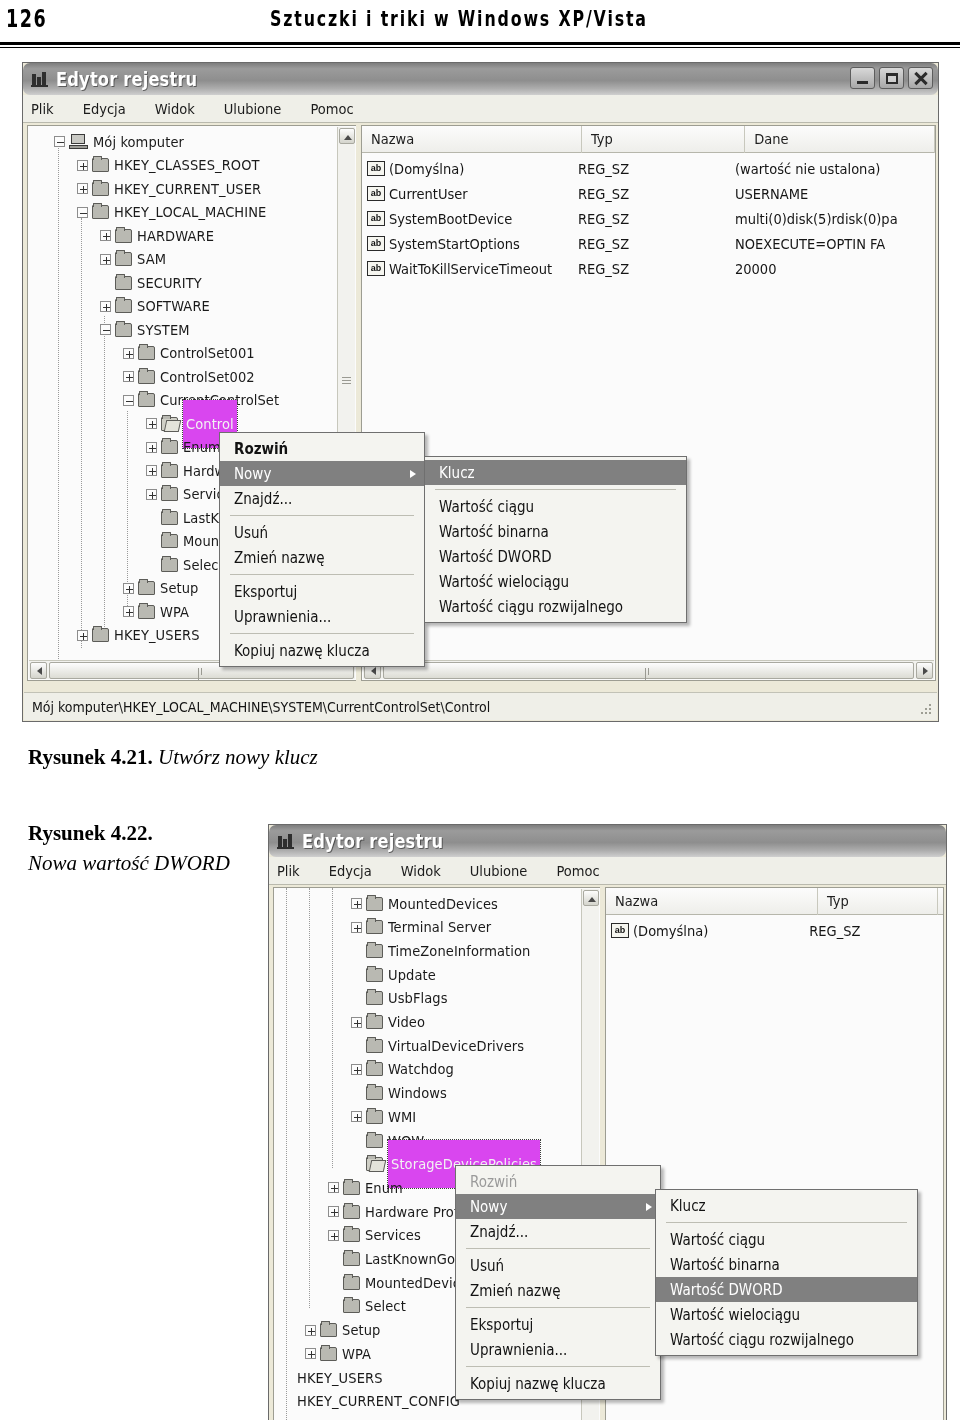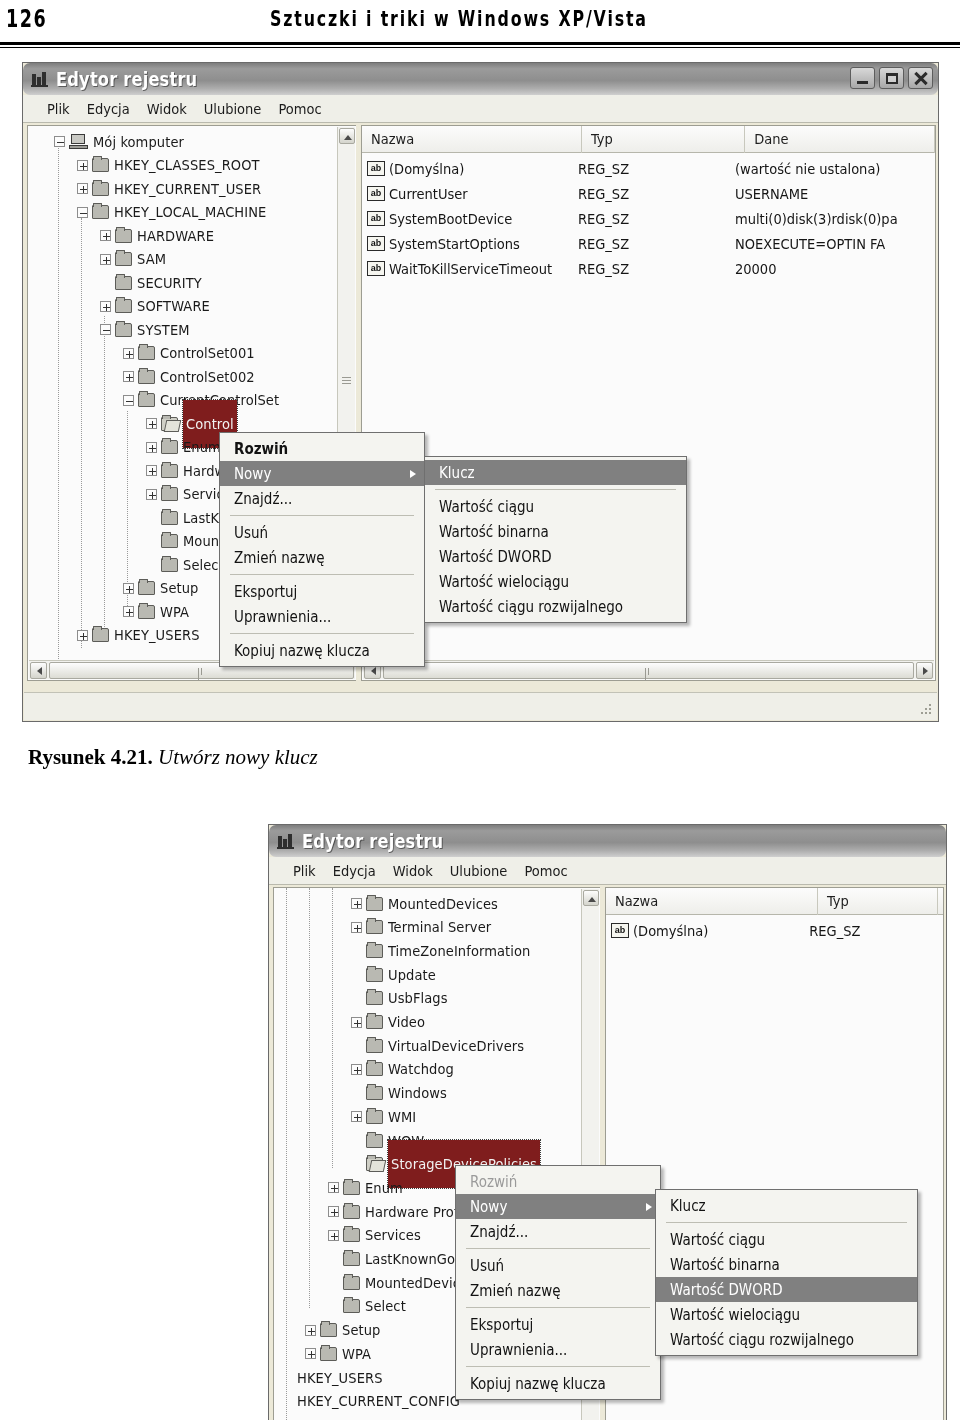--- a/index.html
+++ b/index.html
@@ -54,21 +54,21 @@
   }
   .winbtns { position:absolute; right:5px; top:4px; display:flex; gap:4px; }
   .winbtn {
     width:25px; height:22px; border:1px solid #5d5d5d; border-radius:3px;
     background: linear-gradient(to bottom,#d8d8d8,#a8a8a8);
     position:relative;
   }
   .winbtn .g { position:absolute; background:#2b2b2b; }
   .menubar {
     height:28px; background:#efefe8; border-bottom:1px solid #b9b9ad;
-    display:flex; align-items:center; padding-left:24px; gap:17px;
+    display:flex; align-items:center; padding-left:8px; gap:29px;
   }
   .menuitem {
     font-size:14.5px; color:#1b1b1b; white-space:nowrap;
     font-family:"DejaVu Sans Condensed","Liberation Sans Narrow","Liberation Sans",sans-serif;
   }
   .panes { display:flex; position:relative; }
   .treepane {
     background:#fbfbfb; border:1px solid #9d9d92; border-right:none;
     position:relative; overflow:hidden;
   }
@@ -102,21 +102,21 @@
     background:#e3e3da; border:1px solid #5c5c58; transform: skewX(-12deg);
   }
   .pcicon { width:19px; height:15px; flex:0 0 auto; margin-right:5px; position:relative; }
   .pcicon .scr { position:absolute; left:2px; top:0; width:14px; height:10px; background:#c9c9c4; border:1px solid #3a3a3a; }
   .pcicon .base { position:absolute; left:0; top:11px; width:19px; height:4px; background:#9d9d98; border:1px solid #3a3a3a; }
   .tlabel {
     font-size:14.5px; color:#1a1a1a; letter-spacing:0.1px;
     font-family:"DejaVu Sans Condensed","Liberation Sans Narrow","Liberation Sans",sans-serif;
   }
   .tlabel.sel {
-    background:#7f1d1d; color:#f2f2f2; padding:16px 3px;
+    background:#d946ef; color:#f2f2f2; padding:16px 3px;
     outline:1px dotted #3b3b3b;
   }
   .dotline { position:absolute; border-left:1px dotted #9a9a9a; }
 
   
   .lhead {
     position:absolute; left:0; top:0; right:0; height:27px;
     background: linear-gradient(to bottom,#fcfcfc,#eeeeea);
     border-bottom:1px solid #b6b6ab; display:flex; align-items:center;
   }
@@ -418,21 +418,21 @@
             <div class="lrow" style="top: 56px;">
               <span class="abicon">ab</span>
               <span class="cell" style="width: 208px; padding-left: 0px;">CurrentUser</span>
               <span class="cell" style="width: 175px; padding-left: 4px;">REG_SZ</span>
               <span class="cell" style="width: 230px; padding-left: 5px;">USERNAME</span>
             </div>
             <div class="lrow" style="top: 81px;">
               <span class="abicon">ab</span>
               <span class="cell" style="width: 208px; padding-left: 0px;">SystemBootDevice</span>
               <span class="cell" style="width: 175px; padding-left: 4px;">REG_SZ</span>
-              <span class="cell" style="width: 230px; padding-left: 5px;">multi(0)disk(3)rdisk(0)pa</span>
+              <span class="cell" style="width: 230px; padding-left: 5px;">multi(0)disk(5)rdisk(0)pa</span>
             </div>
             <div class="lrow" style="top: 106px;">
               <span class="abicon">ab</span>
               <span class="cell" style="width: 208px; padding-left: 0px;">SystemStartOptions</span>
               <span class="cell" style="width: 175px; padding-left: 4px;">REG_SZ</span>
               <span class="cell" style="width: 230px; padding-left: 5px;">NOEXECUTE=OPTIN FA</span>
             </div>
             <div class="lrow" style="top: 131px;">
               <span class="abicon">ab</span>
               <span class="cell" style="width: 208px; padding-left: 0px;">WaitToKillServiceTimeout</span>
@@ -452,20 +452,21 @@
               </span>
             </div>
           <div class="hbtn">
               <span class="arrow-r"></span>
             </div>
         </div>
       </div>
     </div>
 
     <div class="statusbar">
+      <span class="status-text">Mój komputer\HKEY_LOCAL_MACHINE\SYSTEM\CurrentControlSet\Control</span>
       <span class="grip">
         <i style="left:8px;top:8px;"></i>
           <i style="left:4px;top:8px;"></i>
           <i style="left:8px;top:4px;"></i>
         <i style="left:0;top:8px;"></i>
           <i style="left:4px;top:4px;"></i>
           <i style="left:8px;top:0;"></i>
       </span>
     </div>
 
@@ -521,20 +522,24 @@
           <span>Wartość ciągu rozwijalnego</span>
         </div>
       </div>
   </div>
 
   <div class="caption" style="left:28px; top:742px;">
     <b>Rysunek 4.21.</b>
     <i>Utwórz nowy klucz</i>
   </div>
 
+  <div class="caption" style="left:28px; top:818px; width:225px;">
+    <b>Rysunek 4.22.</b><br>
+    <i>Nowa wartość DWORD</i>
+  </div>
 
   <div class="regwin" id="win2" style="left:268px; top:824px; width:679px; height:596px; border-bottom:none;">
 
     <div class="titlebar">
       <div class="title-icon">
         <span class="blk" style="left:1px;top:3px;width:4px;height:11px;"></span>
         <span class="blk" style="left:6px;top:6px;width:4px;height:8px;"></span>
         <span class="blk" style="left:11px;top:1px;width:4px;height:13px;"></span>
         <span class="blk" style="left:0;top:14px;width:17px;height:2px;"></span>
       </div>

